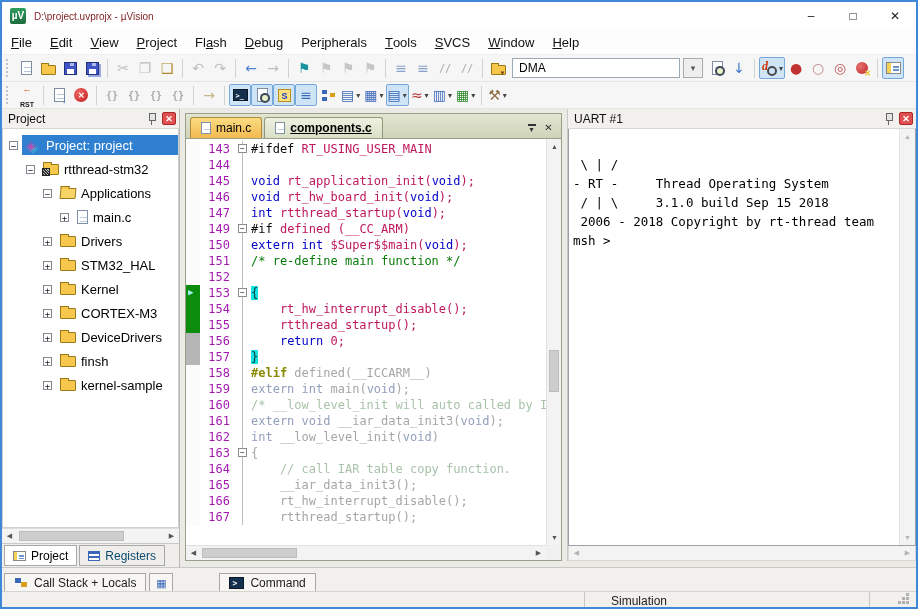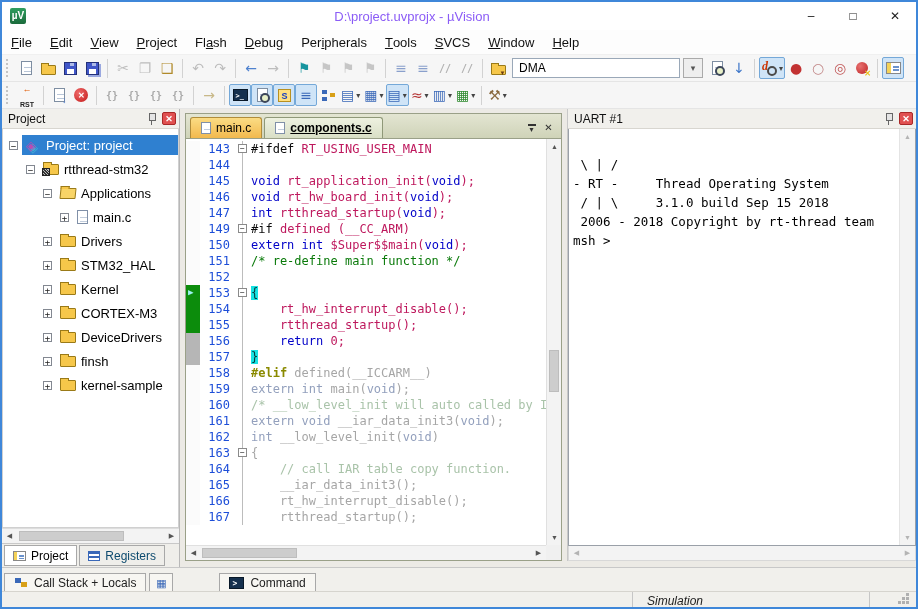--- a/index.html
+++ b/index.html
@@ -3,21 +3,21 @@
 <meta charset="utf-8">
 <style>
   html,body{margin:0;padding:0;background:#d8d8d8;font-family:"Liberation Sans",sans-serif;}
   *{box-sizing:border-box;}
   .window{width:918px;height:609px;border:2px solid #3f87d9;background:#f0efeb;display:flex;flex-direction:column;overflow:hidden;}
 
   
   .titlebar{height:28px;background:#fff;display:flex;align-items:center;flex:none;}
   .app-icon{width:16px;height:16px;margin-left:8px;background:linear-gradient(#2f9e5f,#1b6b3c);border-radius:2px;color:#fff;font:bold 10px/16px "Liberation Sans";text-align:center;flex:none;}
   .app-icon::before{content:"µV";}
-  .title{margin-left:8px;font-size:13px;color:#8b5cf6;flex:1;white-space:nowrap;text-align:center;}
+  .title{margin-left:8px;font-size:10px;color:#7f1d1d;flex:1;white-space:nowrap;}
   .wbtn{width:42px;height:27px;display:flex;align-items:center;justify-content:center;font-size:12px;color:#222;}
 
   
   .menubar{height:25px;background:#fdfdfd;display:flex;align-items:center;font-size:13px;border-bottom:1px solid #f0f0f0;flex:none;}
   .mitem{padding:0 9px;height:100%;display:flex;align-items:center;color:#111;}
 
   
   .toolbar{height:27px;background:#f6f6f6;display:flex;align-items:center;border-bottom:1px solid #e5e5e5;flex:none;padding-left:2px;}
   .grip{width:5px;height:18px;border-left:2px dotted #c4c4c4;margin:0 4px 0 2px;}
   .tsep{width:1px;height:19px;background:#d2d2d2;margin:0 4px;flex:none;}
@@ -111,21 +111,21 @@
   .tabtool{width:17px;height:17px;display:flex;align-items:center;justify-content:center;font-size:10px;color:#333;margin-bottom:2px;}
   .tabtool.dlist{flex-direction:column;font-size:8px;line-height:5px;}
   .tabtool.dlist::before{content:"";width:8px;height:2px;background:#333;margin-bottom:1px;}
   .codewrap{flex:1;position:relative;background:#fff;border:1px solid #9aa088;}
   .codelines{position:absolute;left:0;top:2px;right:15px;bottom:15px;overflow:hidden;font:12px/16px "DejaVu Sans Mono",monospace;}
   .cl{height:16px;display:flex;}
   .ex{width:14px;flex:none;position:relative;background:#fbfbfb;}
   .ex-g{background:#0c8c0c;}
   .ex-gy{background:#b6b6b6;}
   .cur{position:absolute;left:2px;top:3px;font-size:9px;line-height:1;color:#9df2f2;}
-  .ln{width:36px;flex:none;text-align:right;padding-right:6px;color:#1d4ed8;}
+  .ln{width:36px;flex:none;text-align:right;padding-right:6px;color:#a21caf;}
   .fo{width:15px;flex:none;position:relative;}
   .fo::before{content:"";position:absolute;left:6px;top:0;bottom:0;width:1px;background:#bcbcbc;}
   .fbox{position:absolute;left:2px;top:3px;width:9px;height:9px;background:#fff;border:1px solid #8a8a8a;font:8px/8px "DejaVu Sans Mono",monospace;text-align:center;color:#333;}
   .ct{flex:1;white-space:pre;overflow:hidden;}
   .s-p{color:#be185d}.s-d{color:#0a0a0a}.s-k{color:#0202c8}.s-c{color:#0a7a0a}
   .s-pp{color:#8a8a00;font-weight:bold}
   .s-gp{color:#a6a6a6}.s-gk{color:#93a0bd}.s-gc{color:#a9c3a9}
   .s-hb{background:#16e2e2;color:#003939}
   .vscroll{position:absolute;top:0;right:0;bottom:15px;width:15px;background:#f3f3f3;border-left:1px solid #e0e0e0;display:flex;flex-direction:column;justify-content:space-between;}
   .vthumb{position:absolute;left:2px;right:2px;background:#cdcdcd;border:1px solid #bdbdbd;}
@@ -147,21 +147,21 @@
   .b-ic-stack::before{content:"";position:absolute;left:1px;top:1px;width:6px;height:5px;background:#3a68b8;box-shadow:6px 4px 0 #d8a018;}
   .b-ic-mem{font-size:11px;color:#3a68b8;line-height:1;}
   .b-ic-mem::before{content:"▦";}
   .b-ic-cmd{width:15px;height:12px;background:#15304e;border:1px solid #081828;color:#fff;font:bold 8px/11px "DejaVu Sans Mono",monospace;text-align:left;padding-left:2px;}
   .b-ic-cmd::before{content:">";}
   .bgap{width:40px;}
 
   
   .statusbar{height:19px;background:#f1f0ec;border-top:1px solid #d6d4ce;display:flex;align-items:center;font-size:12px;color:#222;flex:none;}
   .sb-spacer{flex:1;}
-  .sb-sec{width:238px;height:100%;border-left:1px solid #c6c6c6;border-right:1px solid #c6c6c6;display:flex;align-items:center;padding-left:14px;font-style:italic;}
+  .sb-sec{width:286px;height:100%;border-left:1px solid #c6c6c6;border-right:1px solid #c6c6c6;display:flex;align-items:center;padding-left:26px;}
   .sb-tail{width:46px;display:flex;justify-content:flex-end;padding-right:3px;}
   .grip3{width:3px;height:3px;background:#b0b0b0;box-shadow:-4px 4px 0 #b0b0b0,0 4px 0 #b0b0b0,-8px 8px 0 #b0b0b0,-4px 8px 0 #b0b0b0,0 8px 0 #b0b0b0;margin:-8px 4px 0 0;}
 </style>
 </head>
 <body>
 
 <div class="window">
 
   <div class="titlebar">
     <div class="app-icon"></div>

